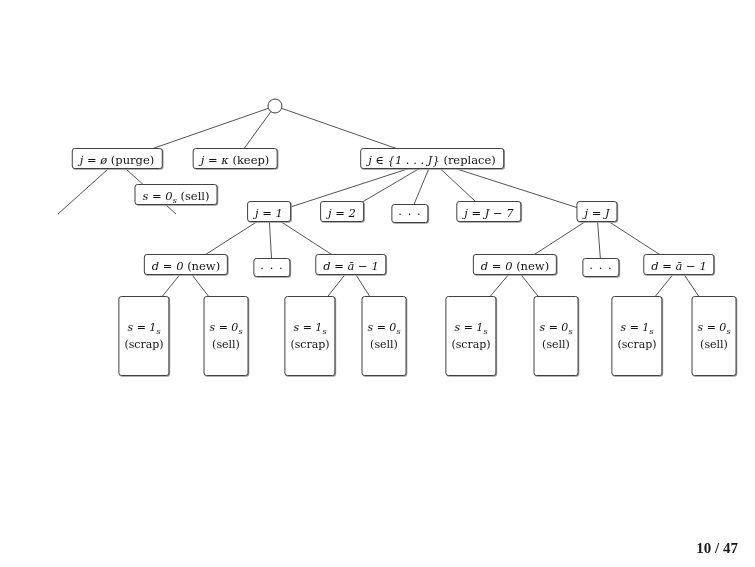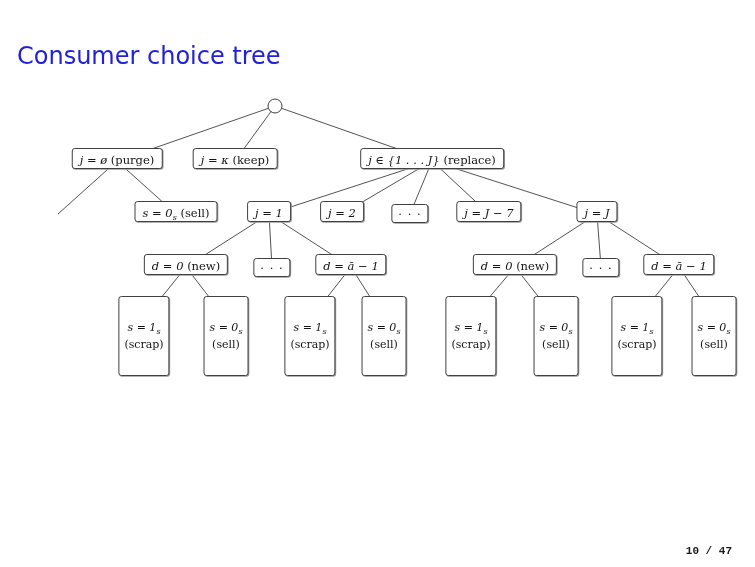--- a/index.html
+++ b/index.html
@@ -19,31 +19,30 @@
     padding:4px 7px 0;box-shadow:0.8px 0.8px 0 #9a9a9a;
     font-style:italic;font-size:11.5px;line-height:1.3;color:#141414;
     white-space:nowrap;text-align:center;
   }
   .node .note{font-style:normal;}
   .node sub{font-size:8px;line-height:0;font-style:italic;}
   .leaf{font-size:11px;line-height:1.55;padding:22px 5px;}
   .leaf .note{display:block;}
   .dots{padding:1px 6px 5px;line-height:11px;font-style:normal;letter-spacing:1px;}
   .page-number{
-    position:absolute;right:23px;bottom:10px;
-    font-family:Liberation Mono, monospace;font-weight:bold;
-    font-size:11px;color:#191919;
+    position:absolute;right:17px;bottom:10px;
+    font-family:Liberation Serif, serif;font-weight:bold;
+    font-size:15px;color:#191919;
   }
 </style>
 </head>
 <body>
 
 <div class="slide">
 
-  <div class="slide-title">Consumer choice tree</div>
 
   <svg class="edge-layer" width="755" height="567">
     <g stroke="#404040" stroke-width="0.9">
       <line x1="275" y1="106" x2="117" y2="161"></line>
       <line x1="275" y1="106" x2="235" y2="161"></line>
       <line x1="275" y1="106" x2="432" y2="161"></line>
       <line x1="117" y1="161" x2="58" y2="214"></line>
       <line x1="117" y1="161" x2="176" y2="214"></line>
       <line x1="432" y1="161" x2="269" y2="214"></line>
       <line x1="432" y1="161" x2="342" y2="214"></line>
@@ -74,21 +73,21 @@
   </div>
   <div class="node" style="left:235px;top:148px">
     <span>j = κ</span>
     <span class="note">(keep)</span>
   </div>
   <div class="node" style="left:432px;top:148px">
     <span>j ∈ {1 . . . J}</span>
     <span class="note">(replace)</span>
   </div>
 
-  <div class="node" style="left:176px;top:201px">
+  <div class="node" style="left:176px;top:184px">
     <span>s = 0</span><sub>s</sub>
     <span class="note">(sell)</span>
   </div>
   <div class="node" style="left:269px;top:201px">
     <span>j = 1</span>
   </div>
   <div class="node" style="left:342px;top:201px">
     <span>j = 2</span>
   </div>
   <div class="node dots" style="left:410px;top:204px">

